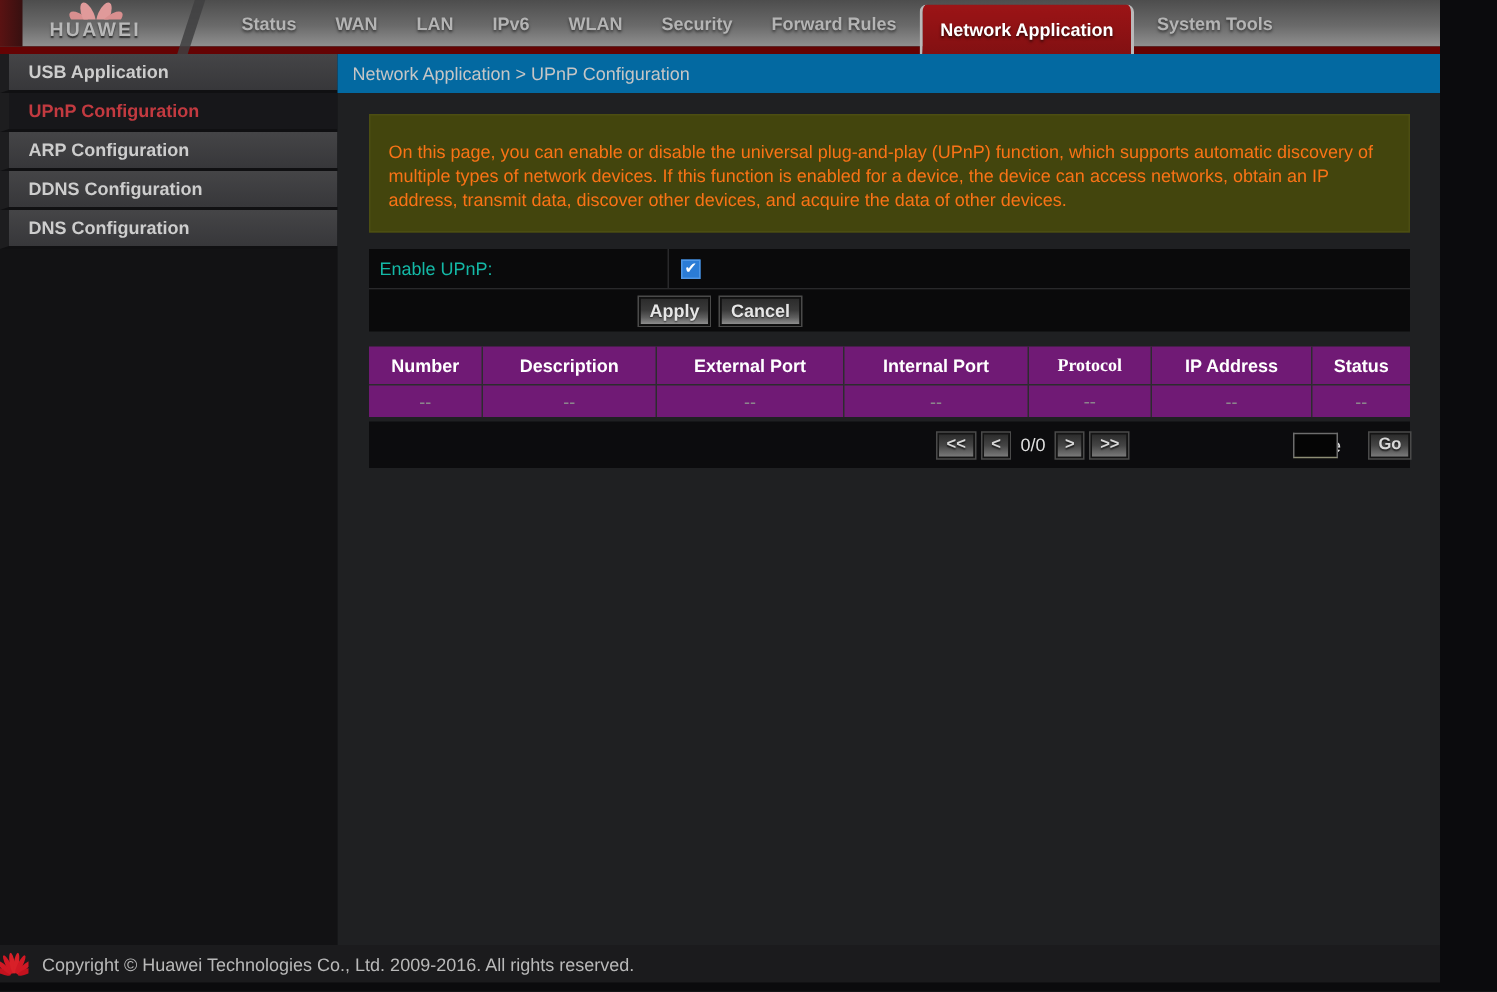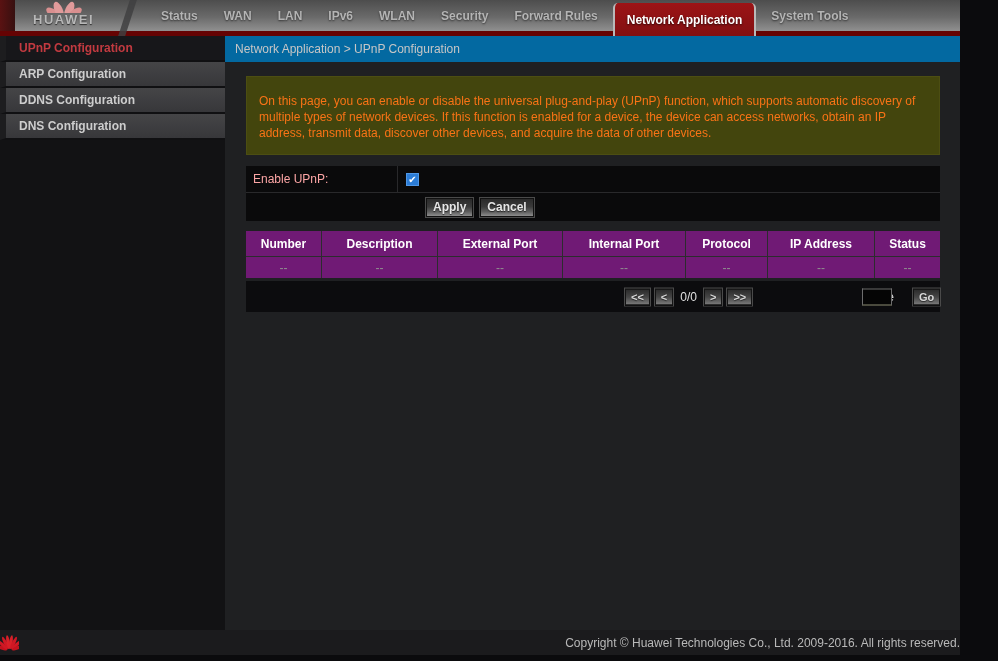--- a/index.html
+++ b/index.html
@@ -87,21 +87,21 @@
     width:694px;
     background:#43450d; border:1px solid #4c4e12;
     color:#f97316; padding:17px 12px 13px; line-height:1.32;
   }
   .formpanel { width:694px; margin-top:11px; }
   .form-row {
     background:#0a0a0b; height:27px; display:flex; align-items:center;
     border-bottom:1px solid #29292b;
   }
   .form-label {
-    width:152px; padding-left:7px; color:#fca5a5; align-self:stretch;
+    width:200px; padding-left:7px; color:#14b8a6; align-self:stretch;
     display:flex; align-items:center;
     border-right:1px solid #29292b;
   }
   .checkbox {
     width:13px; height:13px; margin-left:8px;
     background:#2b7cd6; border:1px solid #4f97e6;
     color:#fff; font-size:10px; line-height:11px; text-align:center;
     cursor:pointer;
   }
   .btn-row {
@@ -119,21 +119,21 @@
   }
 
   
   .tablepanel { width:694px; margin-top:10px; }
   .trow { display:flex; background:#701a75; }
   .th, .td { display:flex; align-items:center; justify-content:center; }
   .th { height:25px; color:#ffffff; font-weight:bold; border-right:1px solid #2c2c2e; }
   .td { height:22px; color:#8f8f8f; border-right:1px solid #2c2c2e; border-top:1px solid #2c2c2e; }
   .th:last-child, .td:last-child { border-right:none; }
   .c0{width:76px;} .c1{width:116px;} .c2{width:125px;} .c3{width:123px;}
-  .c4{width:82px;} .c5{width:107px;} .c6{width:65px;}
+  .c4{width:82px;font-family:Liberation Serif, serif;} .c5{width:107px;} .c6{width:65px;}
 
   
   .pagerstrip {
     position:relative; width:694px; height:31px; margin-top:3px;
     background:#0c0c0e;
   }
   .pager-group {
     position:absolute; left:379px; top:50%; transform:translateY(-50%);
     display:flex; align-items:center; gap:5px;
   }
@@ -153,21 +153,21 @@
     border:1px solid #6d6d6d; border-bottom-color:#8d8d74;
     color:#ddd; font-size:11px; padding:0 3px;
     font-family:"Liberation Sans",sans-serif;
   }
   .go-btn { position:absolute; left:667px; top:50%; transform:translateY(-50%); min-width:26px; }
 
   
   .footer {
     position:absolute; left:0; bottom:3px; width:960px; height:25px;
     background:#1b1b1d;
-    display:flex; align-items:center; justify-content:space-between; gap:9px;
+    display:flex; align-items:center; justify-content:flex-start; gap:9px;
     color:#b9b9b9;
   }
 </style>
 </head>
 <body>
 
 <div class="app">
 
   <div class="topbar">
     <div class="topbar-grad"></div>
@@ -194,20 +194,21 @@
       <div class="nav-tab">IPv6</div>
       <div class="nav-tab">WLAN</div>
       <div class="nav-tab">Security</div>
       <div class="nav-tab">Forward Rules</div>
       <div class="nav-tab active">Network Application</div>
       <div class="nav-tab">System Tools</div>
     </div>
   </div>
 
   <div class="sidebar">
+    <div class="side-item">USB Application</div>
     <div class="side-item active">UPnP Configuration</div>
     <div class="side-item">ARP Configuration</div>
     <div class="side-item">DDNS Configuration</div>
     <div class="side-item">DNS Configuration</div>
   </div>
 
   <div class="crumbbar">Network Application &gt; UPnP Configuration</div>
 
   <div class="main">
 

